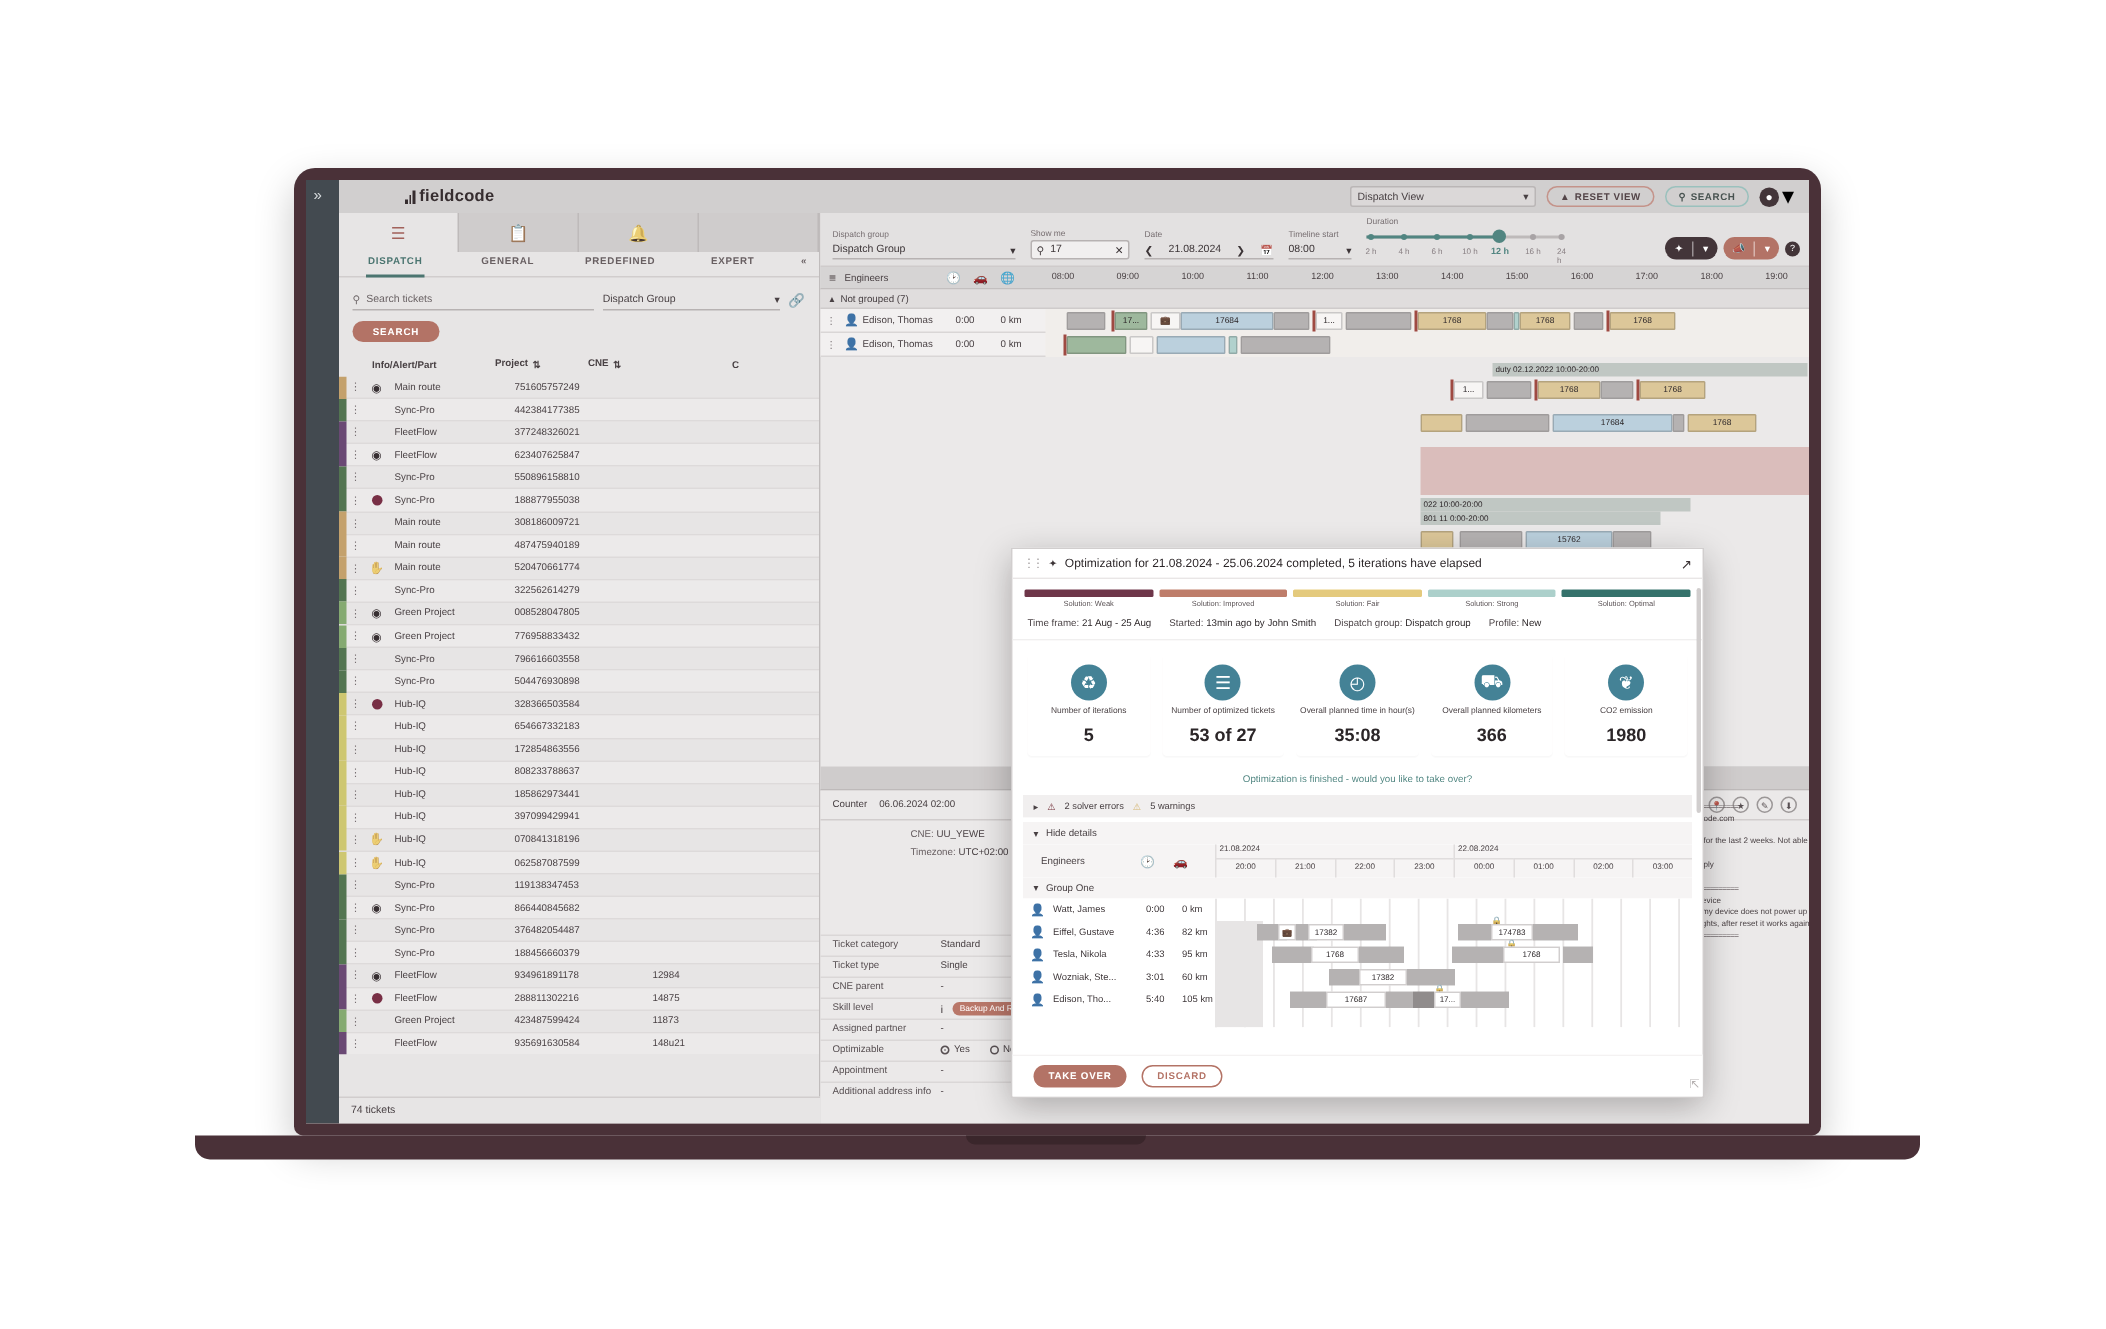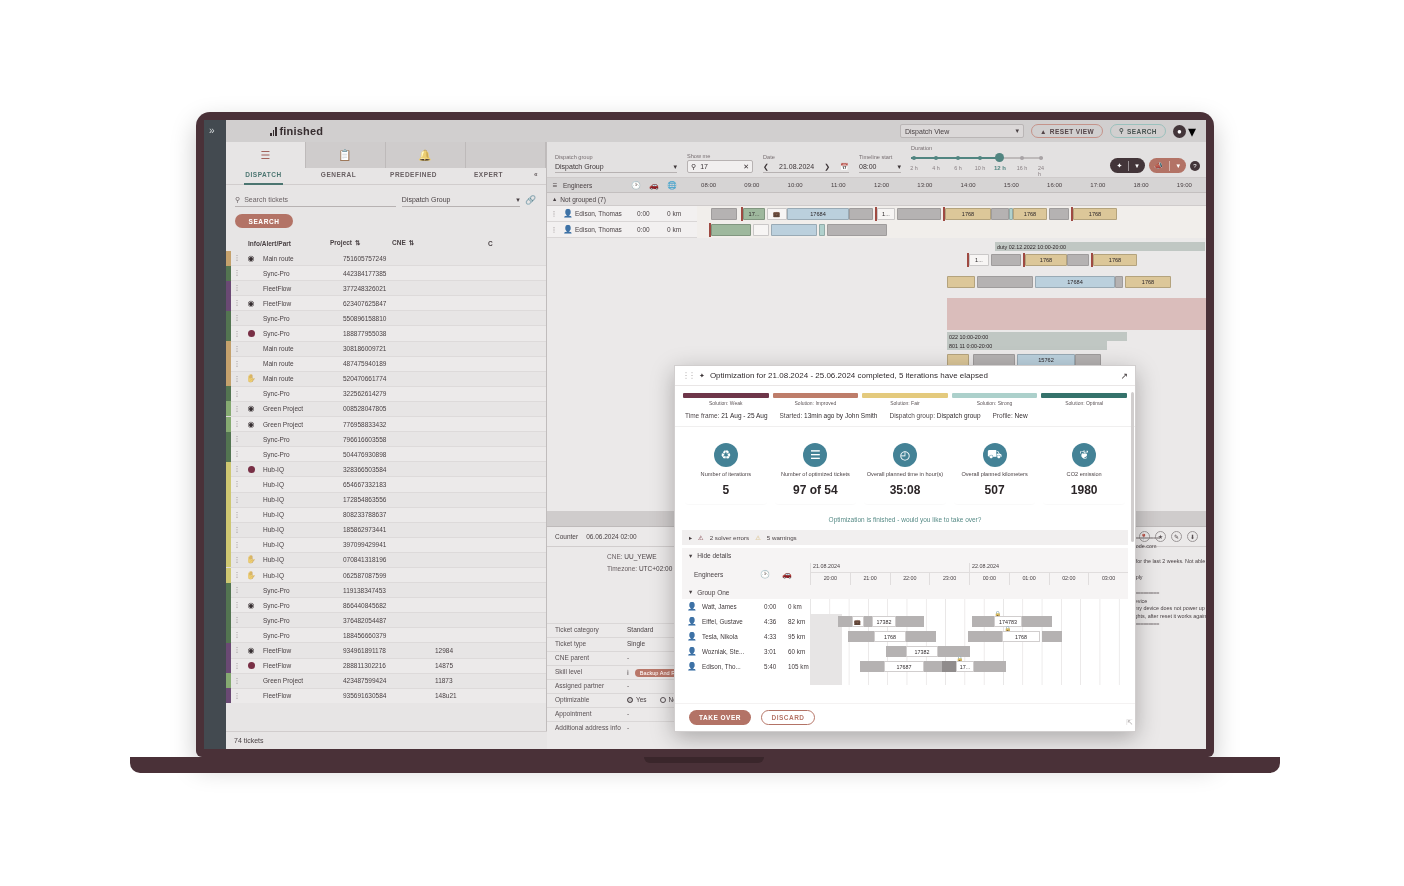--- a/index.html
+++ b/index.html
@@ -480,21 +480,21 @@
       <div class="rail">
         <div class="rail-arrow">»</div>
       </div>
       <div class="topbar">
         <div class="logo">
           <span class="logo-mark">
               <i></i>
               <i></i>
               <i></i>
             </span>
-          <span>finished</span>
+          <span>fieldcode</span>
         </div>
         <div class="topbar-right">
           <div class="view-select">
             <span>Dispatch View</span>
             <span class="cv">▾</span>
           </div>
           <div class="pill reset">
             <span>▲</span>
             <span>RESET VIEW</span>
           </div>
@@ -1162,31 +1162,31 @@
 
         <div class="kpis" id="kpi-cards">
             <div class="kpi">
               <div class="kpi-ic">♻</div>
               <div class="kpi-lbl">Number of iterations</div>
               <div class="kpi-val">5</div>
             </div>
             <div class="kpi">
               <div class="kpi-ic">☰</div>
               <div class="kpi-lbl">Number of optimized tickets</div>
-              <div class="kpi-val">97 of 54</div>
+              <div class="kpi-val">53 of 27</div>
             </div>
             <div class="kpi">
               <div class="kpi-ic">◴</div>
               <div class="kpi-lbl">Overall planned time in hour(s)</div>
               <div class="kpi-val">35:08</div>
             </div>
             <div class="kpi">
               <div class="kpi-ic">⛟</div>
               <div class="kpi-lbl">Overall planned kilometers</div>
-              <div class="kpi-val">507</div>
+              <div class="kpi-val">366</div>
             </div>
             <div class="kpi">
               <div class="kpi-ic">❦</div>
               <div class="kpi-lbl">CO2 emission</div>
               <div class="kpi-val">1980</div>
             </div>
           </div>
 
         <div class="m-note">Optimization is finished - would you like to take over?</div>
 

